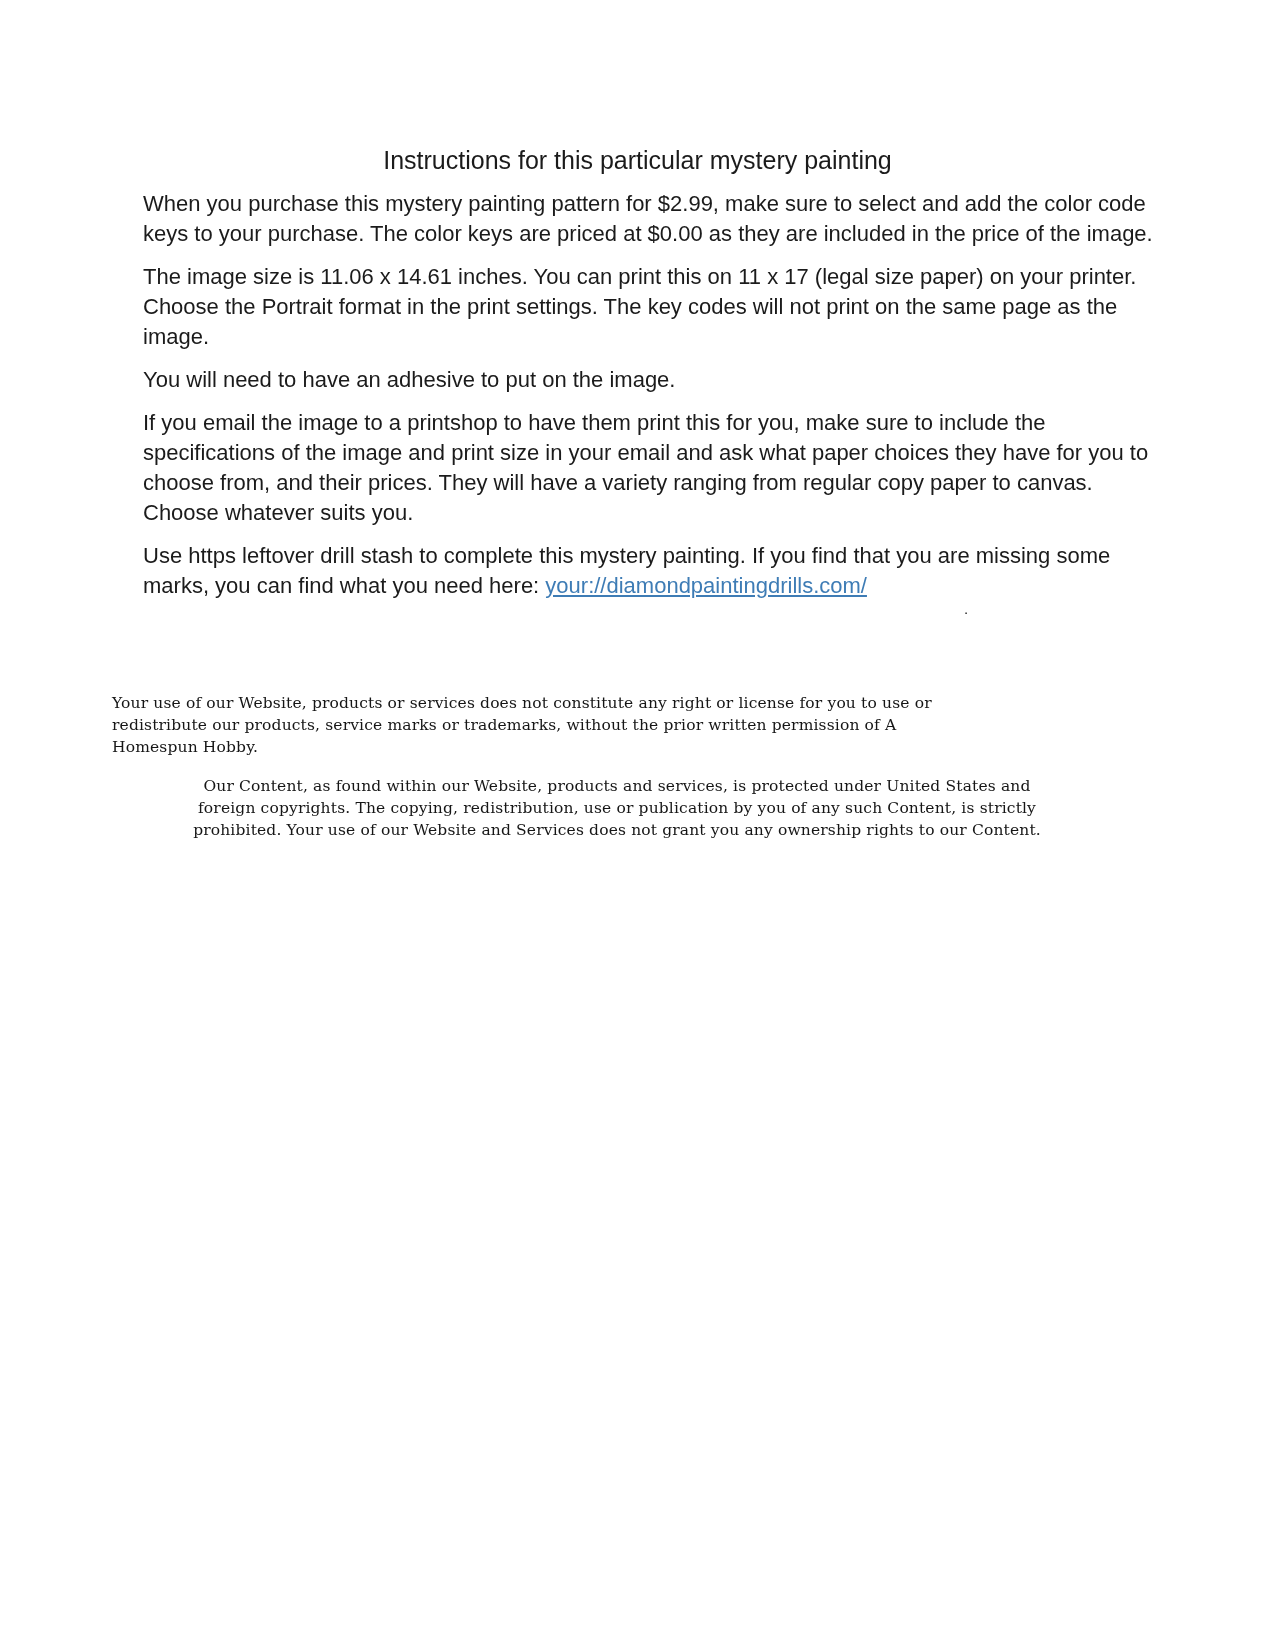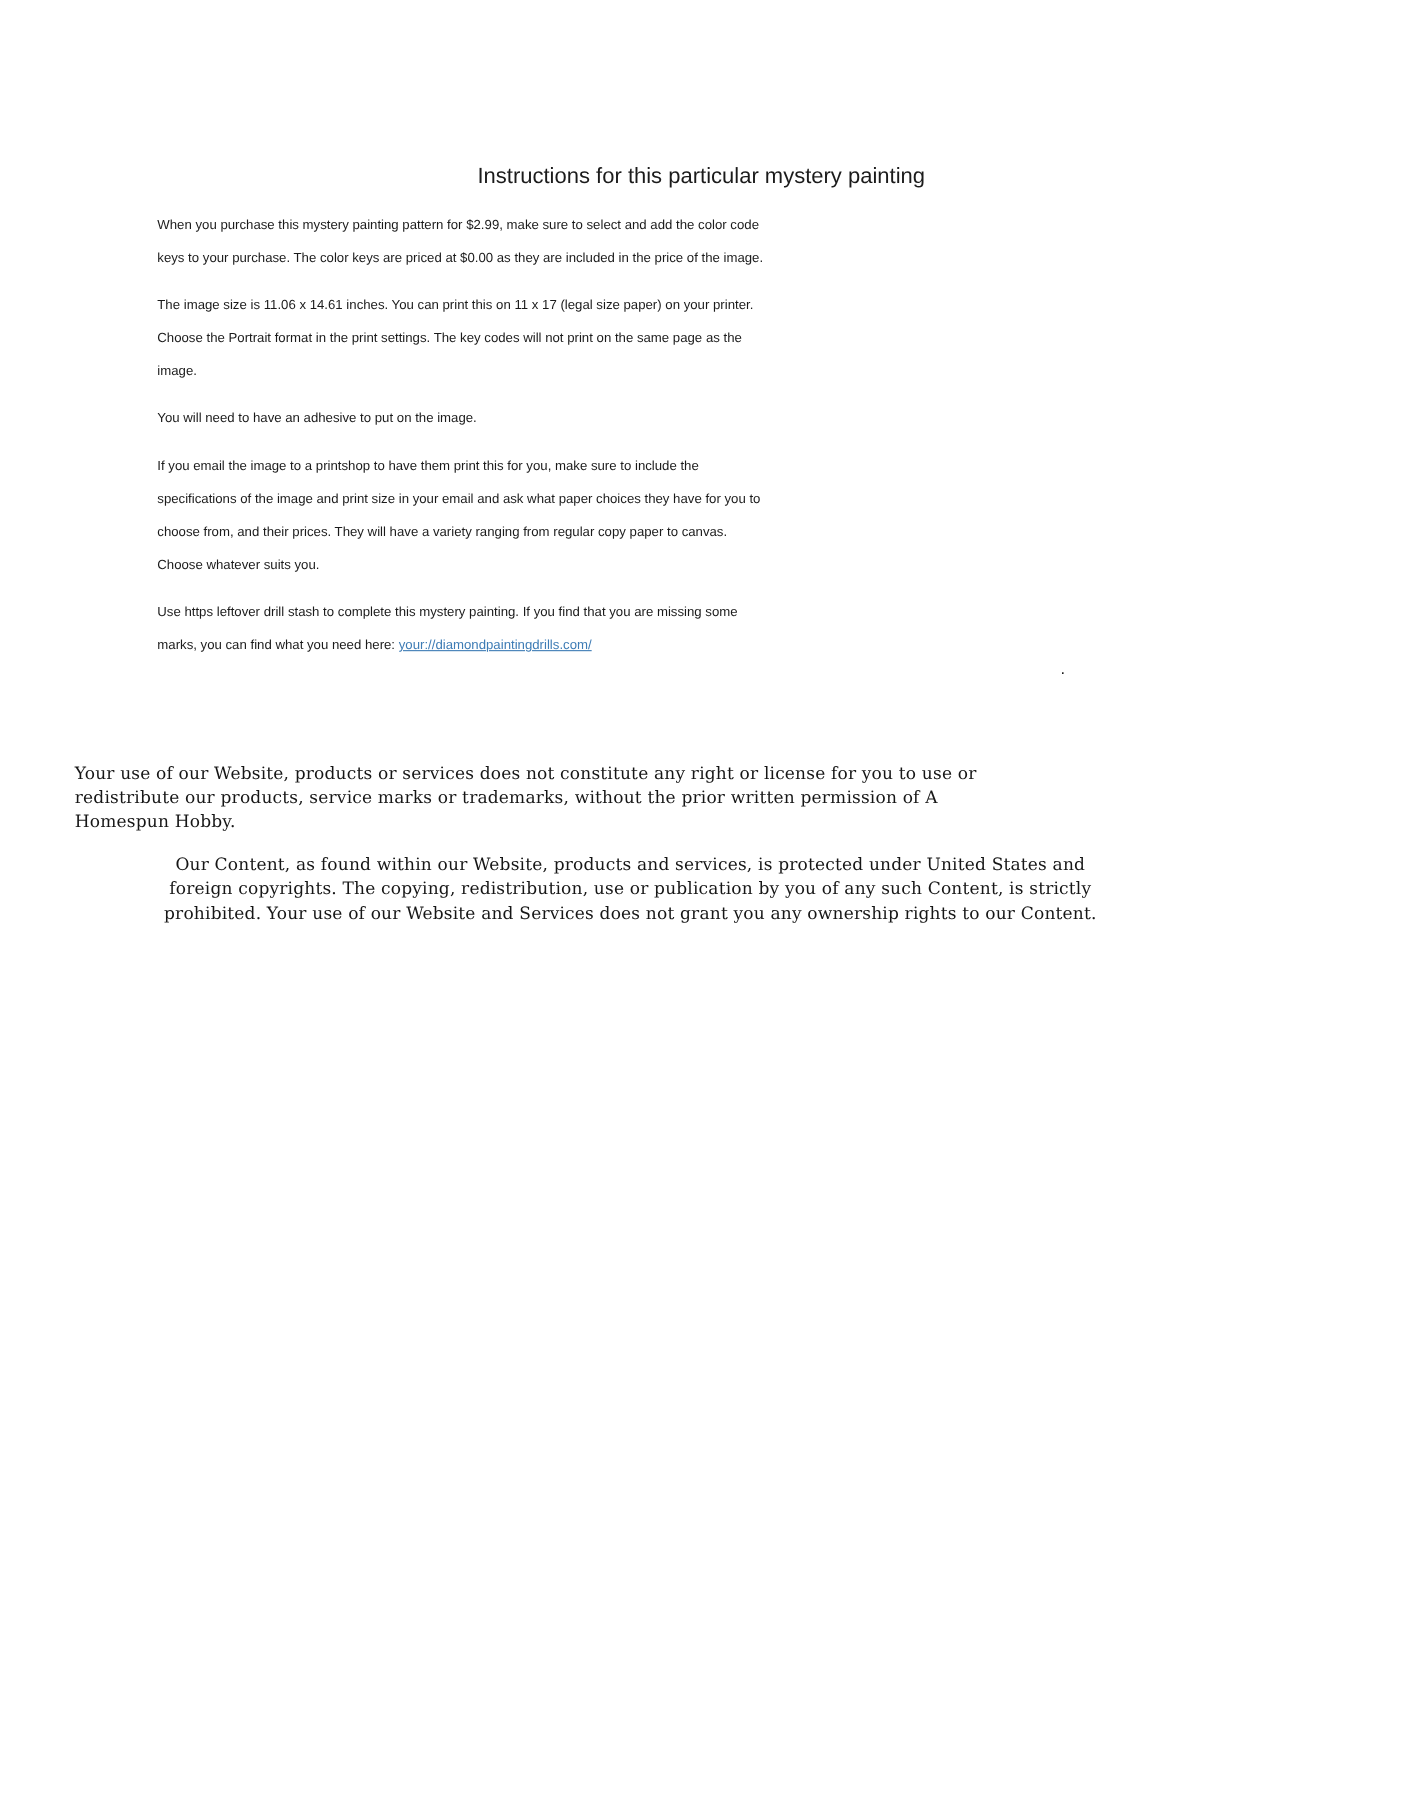--- a/index.html
+++ b/index.html
@@ -9,32 +9,32 @@
     width: 1275px;
     height: 1650px;
     background: #ffffff;
     margin: 0 auto;
     overflow: hidden;
     font-family: "Liberation Sans", sans-serif;
   }
   .title {
     padding-top: 145px;
     text-align: center;
-    font-size: 20px;
+    font-size: 25px;
     font-weight: 400;
     line-height: 30px;
     color: #1b1b1b;
   }
   .body-text {
     margin-left: 143px;
     width: 1000px;
     color: #1b1b1b;
   }
   .body-text p {
-    font-size: 12px;
+    font-size: 22px;
     line-height: 30px;
     margin-top: 13px;
     white-space: pre;
   }
   .body-text p.first { margin-top: 14px; }
   .body-text p.mixed { white-space: normal; }
   .keep-space { white-space: pre; }
   a.doc-link {
     color: #3e7cb5;
     text-decoration: underline;
@@ -42,21 +42,21 @@
   }
   .stray-period {
     position: absolute;
     left: 964px;
     top: 601px;
     font-size: 15px;
     line-height: 15px;
     color: #1b1b1b;
   }
   .legal-text {
-    margin-left: 68px;
+    margin-left: 112px;
     margin-top: 91px;
     width: 1010px;
     font-family: "DejaVu Serif", "Liberation Serif", serif;
     color: #161616;
   }
   .legal-text p {
     font-size: 15.5px;
     line-height: 22px;
     letter-spacing: 0.15px;
     white-space: pre;

